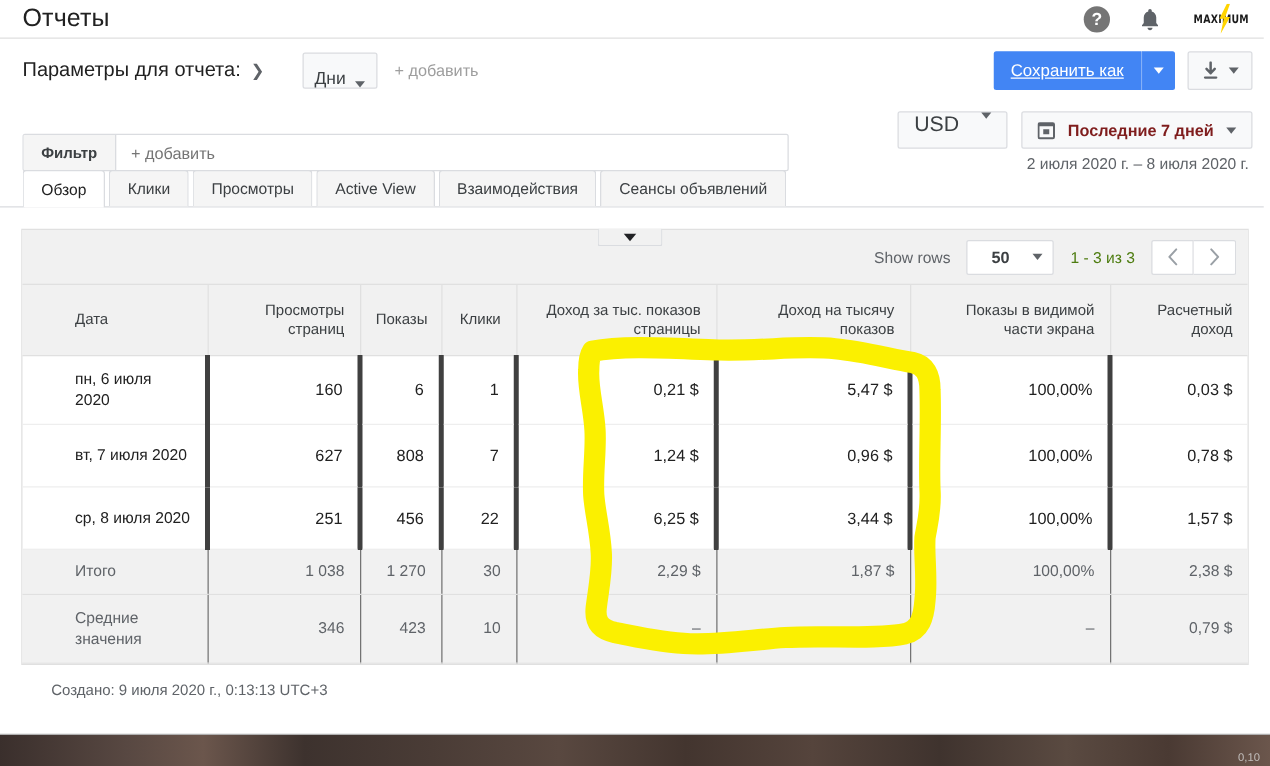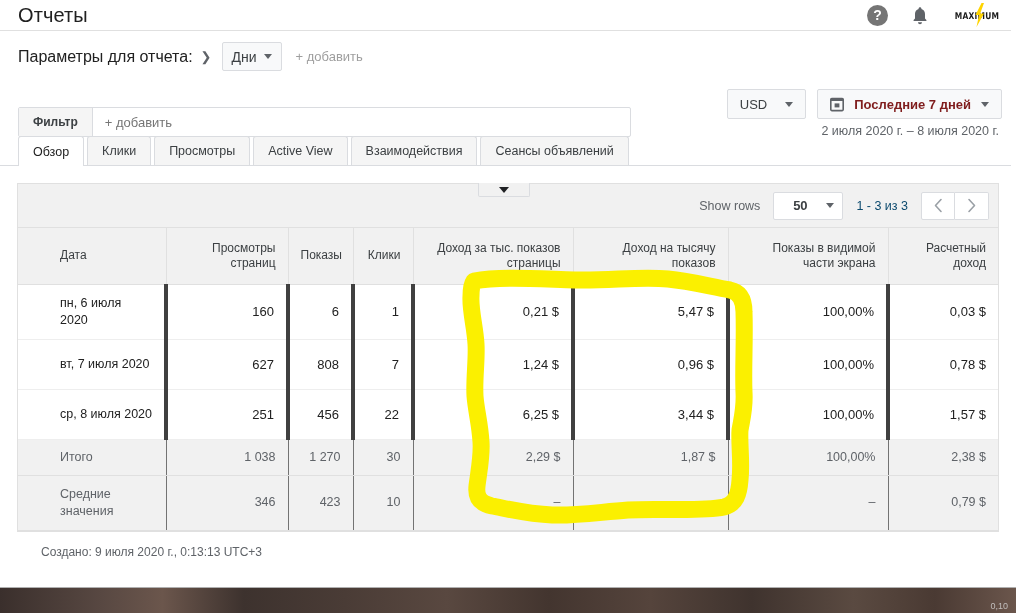--- a/index.html
+++ b/index.html
@@ -77,22 +77,23 @@
   .params-label { font-size: 16px; color: #212121; }
   .params-arrow { font-size: 13px; color: #5f6368; margin: 0 10px 0 8px; }
   .chip-btn {
     border: 1px solid #dadce0;
     background: #f8f9fa;
     border-radius: 2px;
     height: 29px;
     padding: 0 9px;
     font-size: 14px;
     color: #3c4043;
-    display: flex; align-items: center; gap: 7px;
-    cursor: pointer;
+    display: flex; align-items: flex-end; gap: 7px;
+    cursor: pointer;
+    margin-left: 20px;
   }
   .caret { width:0; height:0; border-left:4.5px solid transparent; border-right:4.5px solid transparent; border-top:5px solid #5f6368; }
   .add-link { font-size: 13px; color: #9e9e9e; margin-left: 14px; cursor: pointer; }
 
   .params-right { margin-left: auto; display: flex; align-items: center; gap: 10px; }
   .save-group { display: flex; height: 31px; }
   .save-btn {
     background: #4285f4; color: #fff;
     border: none; border-radius: 2px 0 0 2px;
     padding: 0 14px; font-size: 13.5px;
@@ -145,22 +146,22 @@
     padding: 0 12px;
     font-size: 13px; color: #9e9e9e;
     font-family: "Liberation Sans", sans-serif;
     background: transparent;
   }
   .filter-right { margin-left: auto; display: flex; align-items: center; gap: 11px; }
   .sel-btn {
     border: 1px solid #dadce0; background: #f8f9fa;
     border-radius: 2px; height: 30px;
     padding: 0 12px;
-    font-size: 13px; color: #3c4043;
-    display: flex; align-items: center; gap: 18px;
+    font-size: 17px; color: #3c4043;
+    display: flex; align-items: flex-start; gap: 18px;
     cursor: pointer;
   }
   .date-btn {
     border: 1px solid #dadce0; background: #f8f9fa;
     border-radius: 2px; height: 30px;
     padding: 0 12px;
     font-size: 13px; font-weight: bold; color: #7f1d1d;
     display: flex; align-items: center; gap: 10px;
     cursor: pointer;
   }
@@ -233,21 +234,21 @@
   .show-rows-label { font-size: 12.5px; color: #5f6368; }
   .rows-select {
     border: 1px solid #dadce0; background: #fff;
     border-radius: 2px; height: 28px; width: 70px;
     display: flex; align-items: center; justify-content: space-between;
     padding: 0 8px 0 0;
     font-size: 13px; color: #3c4043; font-weight: bold;
     cursor: pointer;
   }
   .rows-select span.val { flex: 1; text-align: center; }
-  .page-count { font-size: 12.5px; color: #0c4a6e; }
+  .page-count { font-size: 12.5px; color: #4d7c0f; }
   .pager { display: flex; }
   .pg-btn {
     width: 34px; height: 28px;
     border: 1px solid #dadce0; background: #fff;
     display: flex; align-items: center; justify-content: center;
     cursor: pointer;
   }
   .pg-btn:first-child { border-radius: 2px 0 0 2px; }
   .pg-btn:last-child { border-radius: 0 2px 2px 0; border-left: none; }
   .pg-btn svg { display: block; }
@@ -357,20 +358,35 @@
 
   <div class="params-row">
     <span class="params-label">Параметры для отчета:</span>
     <span class="params-arrow">❯</span>
     <div class="chip-btn">
       <span>Дни</span>
       <i class="caret"></i>
     </div>
     <span class="add-link">+ добавить</span>
 
+    <div class="params-right">
+      <div class="save-group">
+        <button class="save-btn">Сохранить как</button>
+        <button class="save-caret-btn">
+          <i class="caret-w"></i>
+        </button>
+      </div>
+      <div class="dl-group">
+        <svg width="15" height="16" viewBox="0 0 15 16">
+          <path d="M7.5 1v7.2M7.5 9.6L4.2 6.1M7.5 9.6l3.3-3.5" stroke="#5f6368" stroke-width="2" fill="none" stroke-linecap="round"></path>
+          <path d="M3 13h9" stroke="#5f6368" stroke-width="1.8" stroke-linecap="round"></path>
+        </svg>
+        <i class="caret"></i>
+      </div>
+    </div>
   </div>
 
   <div class="filter-row">
     <div class="filter-box">
       <div class="filter-tag">Фильтр</div>
       <input class="filter-input" placeholder="+ добавить" style="">
     </div>
     <div class="filter-right">
       <div class="sel-btn">
         <span>USD</span>

